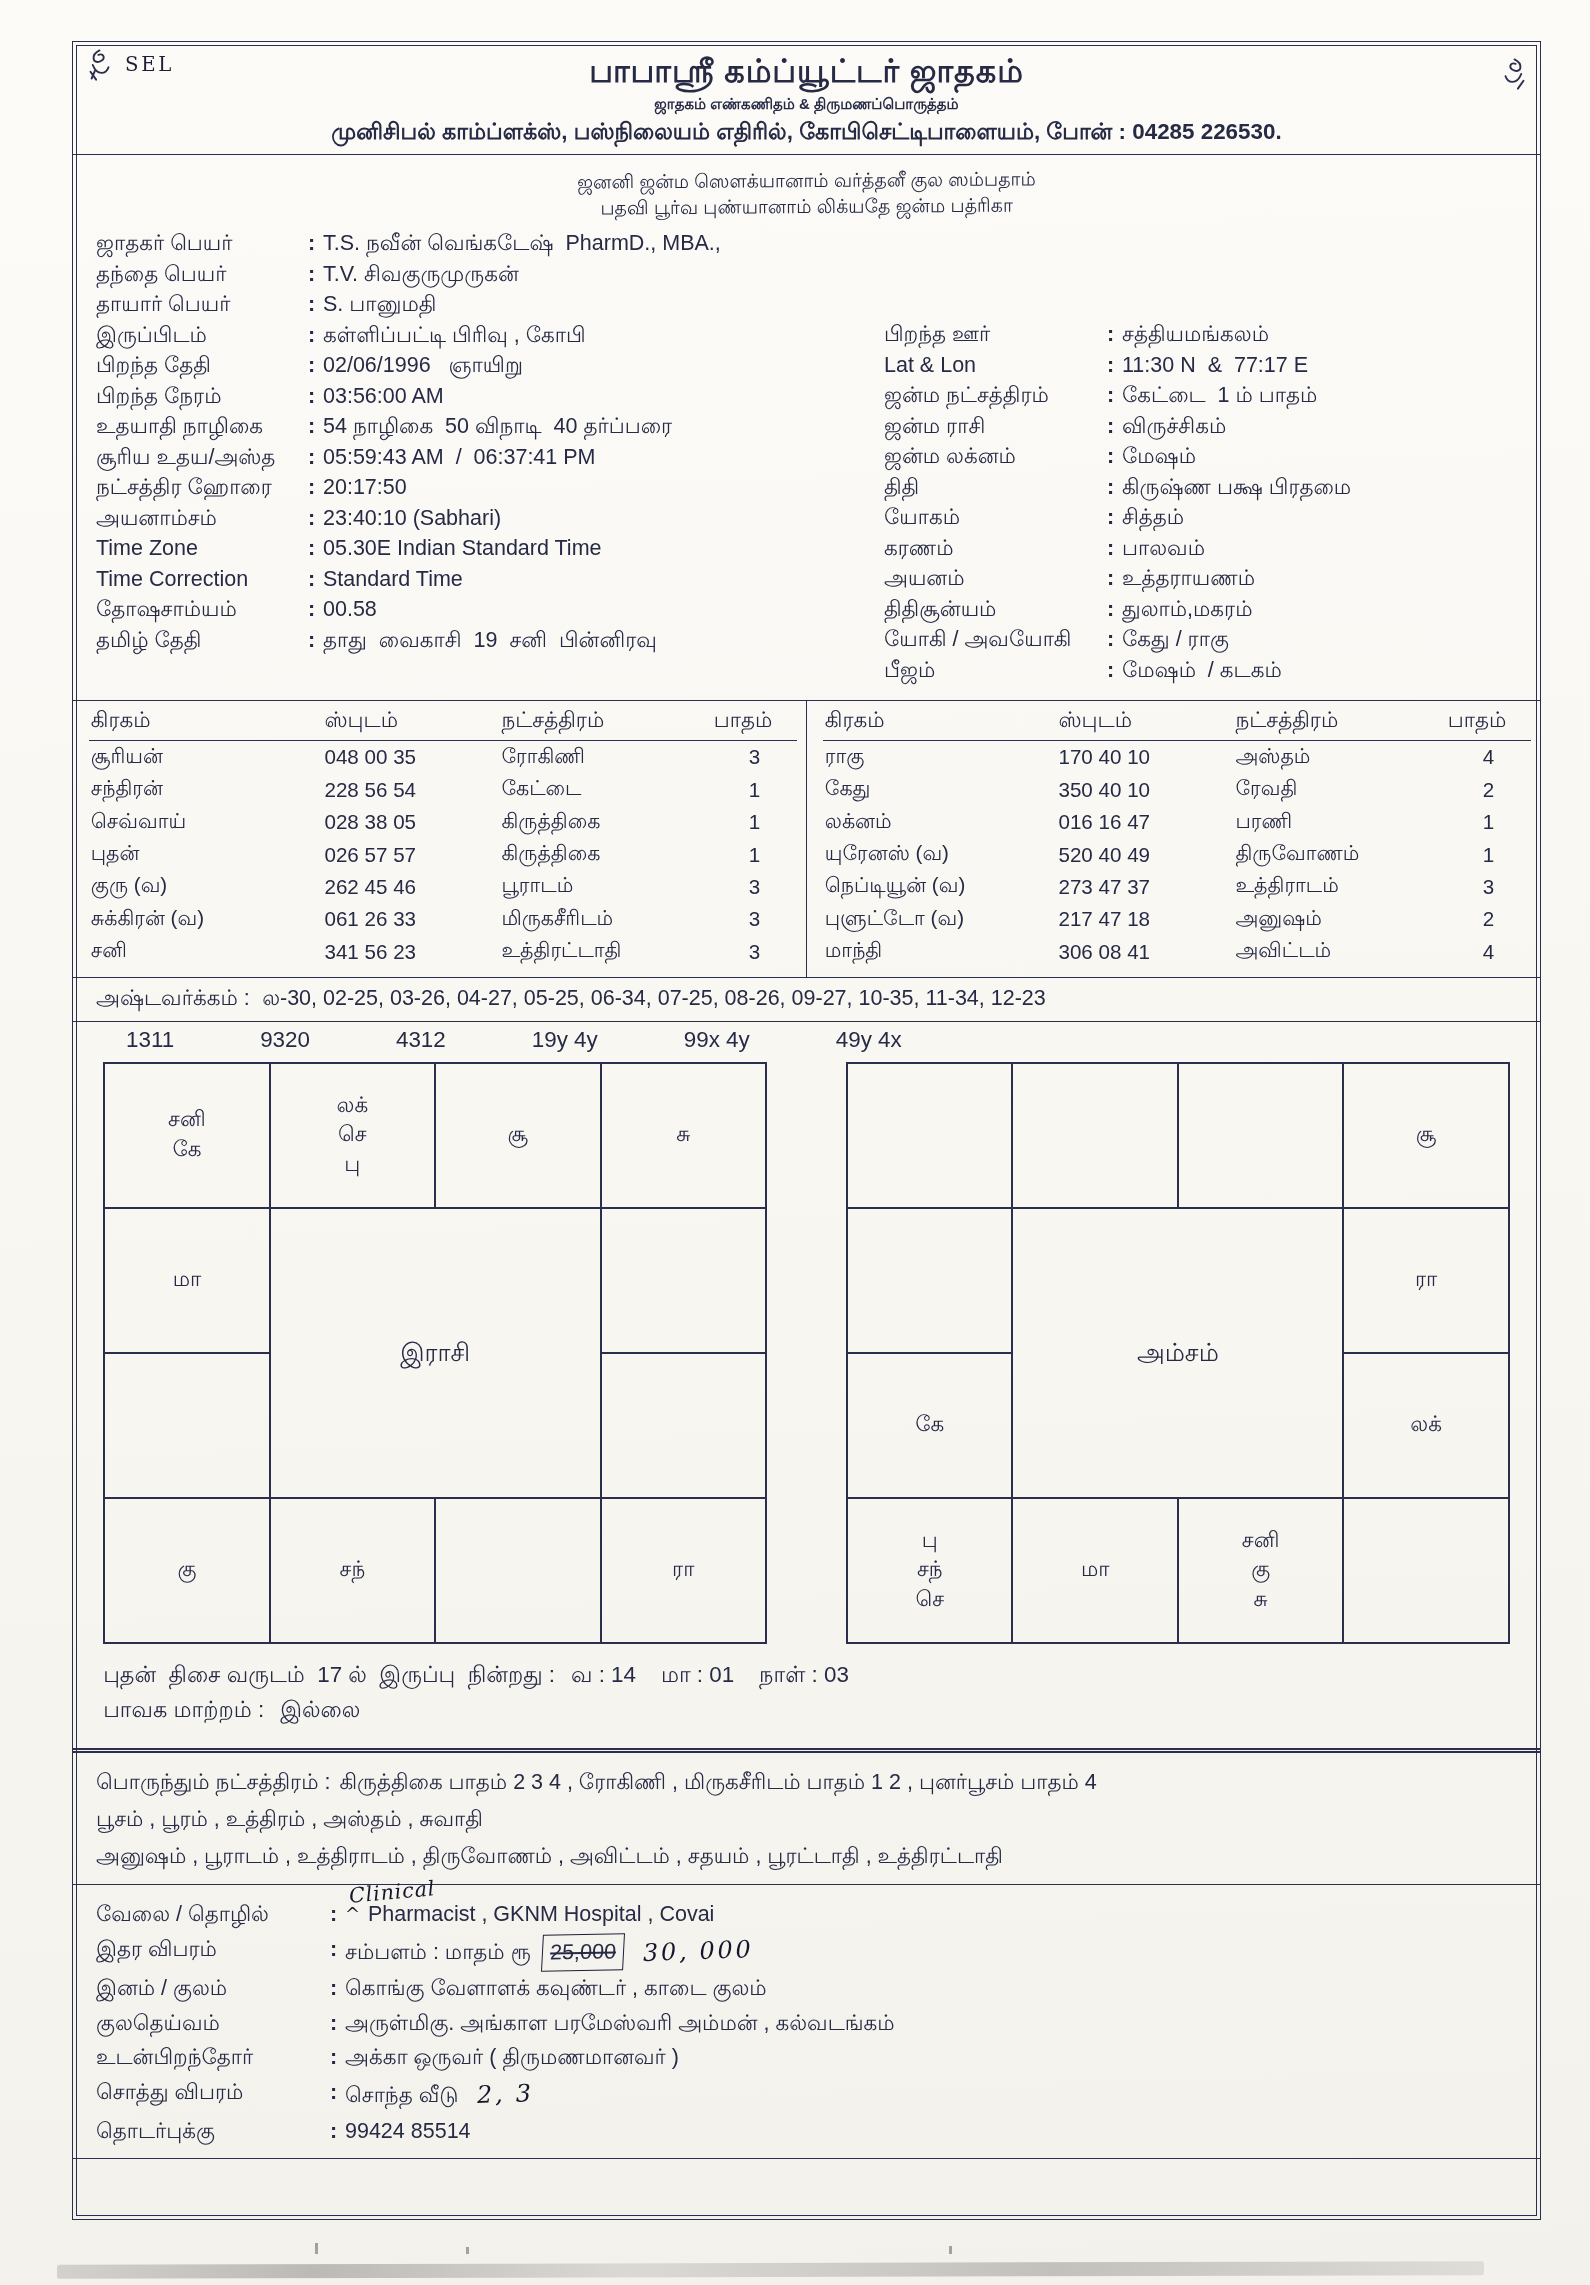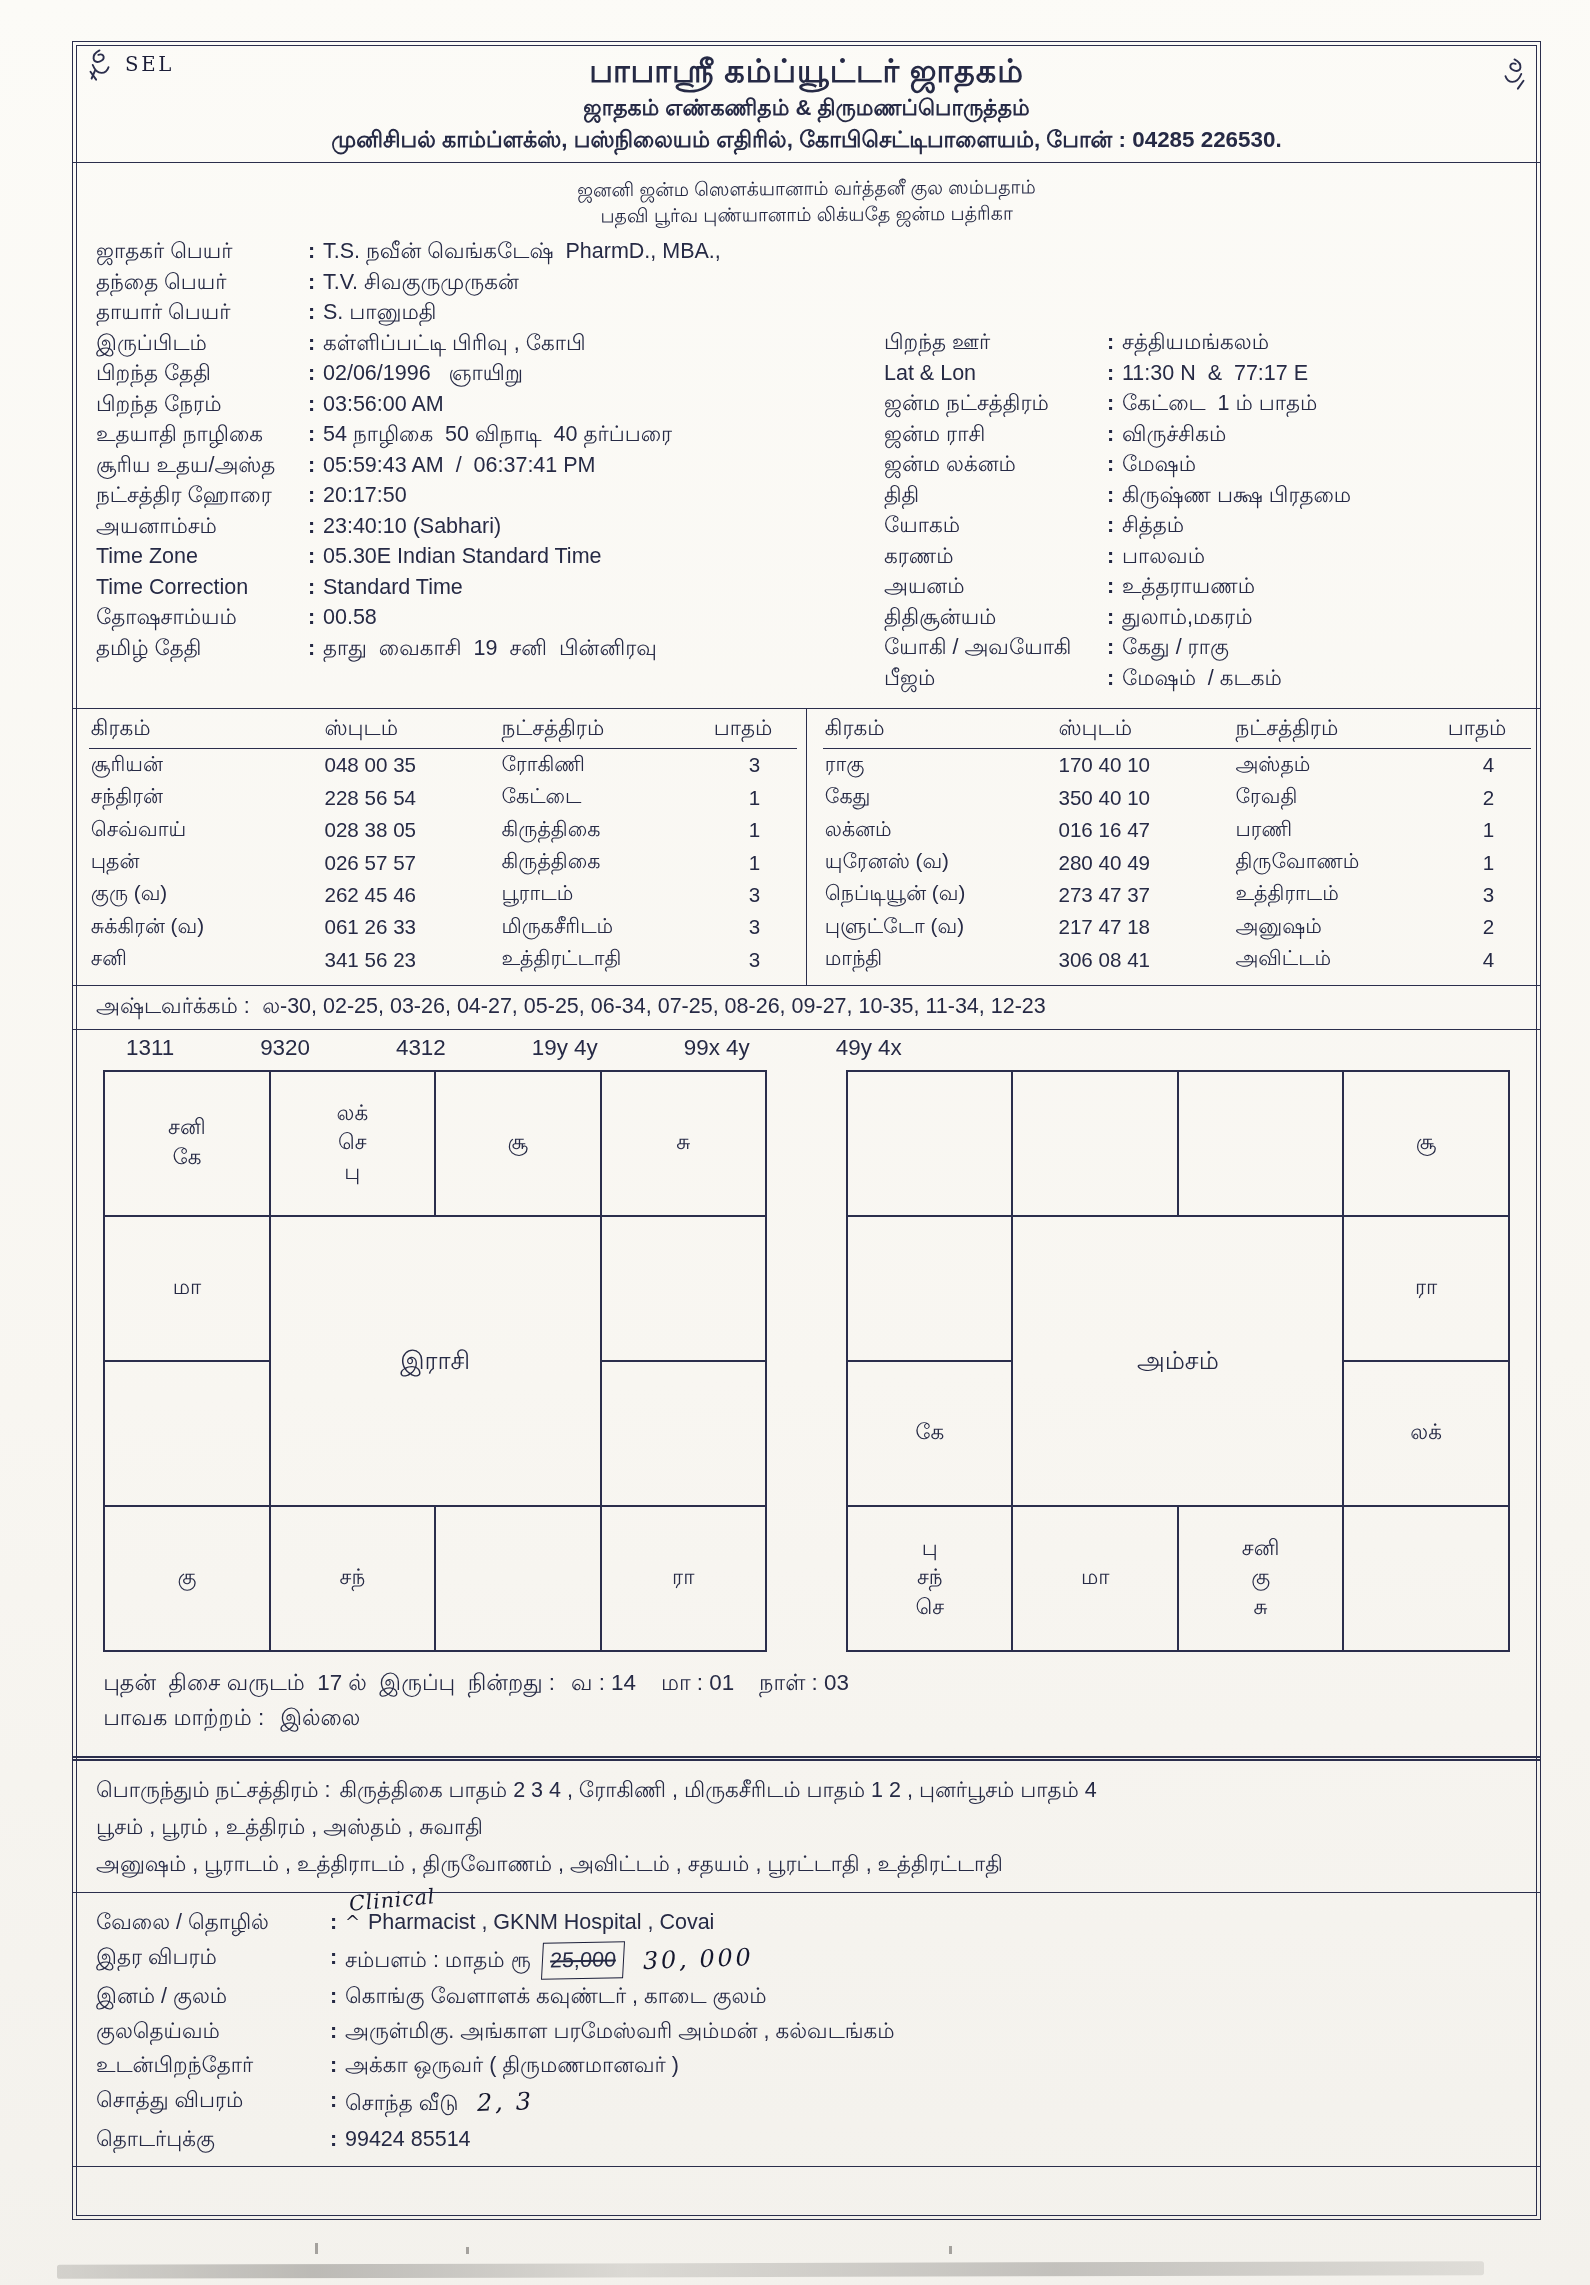--- a/index.html
+++ b/index.html
@@ -16,21 +16,21 @@
     display:flex;flex-direction:column;overflow:hidden;background:transparent;justify-content:flex-end;
   }
   .frame::before{content:"";position:absolute;inset:2.7px;border:0.9px solid #2b2e4c;pointer-events:none;}
   .sec{padding:5.4px 23px;position:relative;}
   .sec + .sec{border-top:1.8px solid #2b2e4c;}
   .sec.dbl{border-top:5.4px double #2b2e4c;}
 
   
   .hdr{text-align:center;padding-top:10.7px;padding-bottom:7.2px;}
   .title{font-size:32px;font-weight:bold;letter-spacing:0.9px;}
-  .subtitle{font-size:22px;font-weight:bold;margin-top:1.8px;}
+  .subtitle{font-size:15px;font-weight:bold;margin-top:1.8px;}
   .address{font-size:22.4px;font-weight:bold;margin-top:3.6px;}
   .corner-note{position:absolute;left:52px;top:10.7px;font-size:19.7px;letter-spacing:2.7px;color:#1c1e38;font-family:"DejaVu Serif",serif;}
   .flourish{position:absolute;width:27px;height:36px;}
   .fl-tl{left:12.5px;top:5.4px;}
   .fl-tr{right:12.5px;top:14.3px;transform:scaleX(-1);}
 
   
   .blessing{text-align:center;font-size:19px;line-height:1.35;padding-top:7.2px;transform:rotate(-0.4deg);}
 
   
@@ -355,21 +355,21 @@
                 <td class="c-pada">2</td>
               </tr>
             <tr>
                 <td class="c-name">லக்னம்</td>
                 <td class="c-sput">016 16 47</td>
                 <td class="c-naks">பரணி</td>
                 <td class="c-pada">1</td>
               </tr>
             <tr>
                 <td class="c-name">யுரேனஸ் (வ)</td>
-                <td class="c-sput">280 40 49</td>
+                <td class="c-sput">520 40 49</td>
                 <td class="c-naks">திருவோணம்</td>
                 <td class="c-pada">1</td>
               </tr>
             <tr>
                 <td class="c-name">நெப்டியூன் (வ)</td>
                 <td class="c-sput">273 47 37</td>
                 <td class="c-naks">உத்திராடம்</td>
                 <td class="c-pada">3</td>
               </tr>
             <tr>

